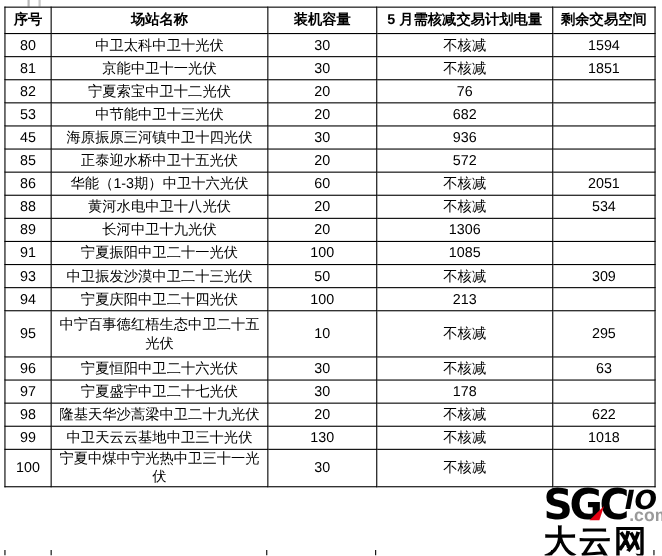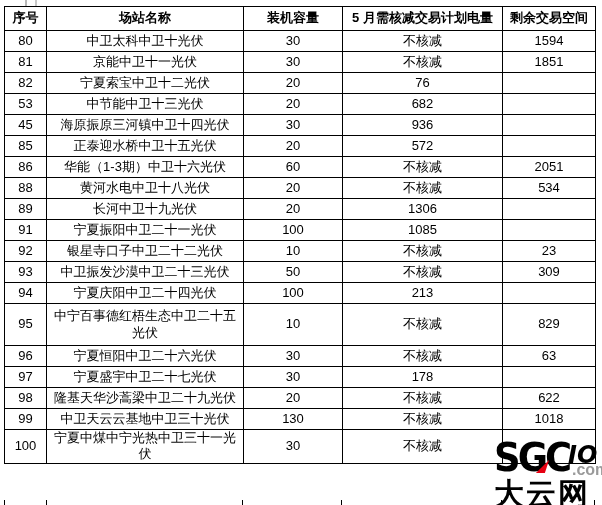--- a/index.html
+++ b/index.html
@@ -137,46 +137,39 @@
         <td></td>
       </tr>
       <tr>
         <td>91</td>
         <td>宁夏振阳中卫二十一光伏</td>
         <td>100</td>
         <td>1085</td>
         <td></td>
       </tr>
       <tr>
-        <td>92</td>
-        <td>银星寺口子中卫二十二光伏</td>
-        <td>10</td>
-        <td>不核减</td>
-        <td>23</td>
-      </tr>
-      <tr>
         <td>93</td>
         <td>中卫振发沙漠中卫二十三光伏</td>
         <td>50</td>
         <td>不核减</td>
         <td>309</td>
       </tr>
       <tr>
         <td>94</td>
         <td>宁夏庆阳中卫二十四光伏</td>
         <td>100</td>
         <td>213</td>
         <td></td>
       </tr>
       <tr class="tall">
         <td>95</td>
         <td>中宁百事德红梧生态中卫二十五光伏</td>
         <td>10</td>
         <td>不核减</td>
-        <td>829</td>
+        <td>295</td>
       </tr>
       <tr>
         <td>96</td>
         <td>宁夏恒阳中卫二十六光伏</td>
         <td>30</td>
         <td>不核减</td>
         <td>63</td>
       </tr>
       <tr>
         <td>97</td>

